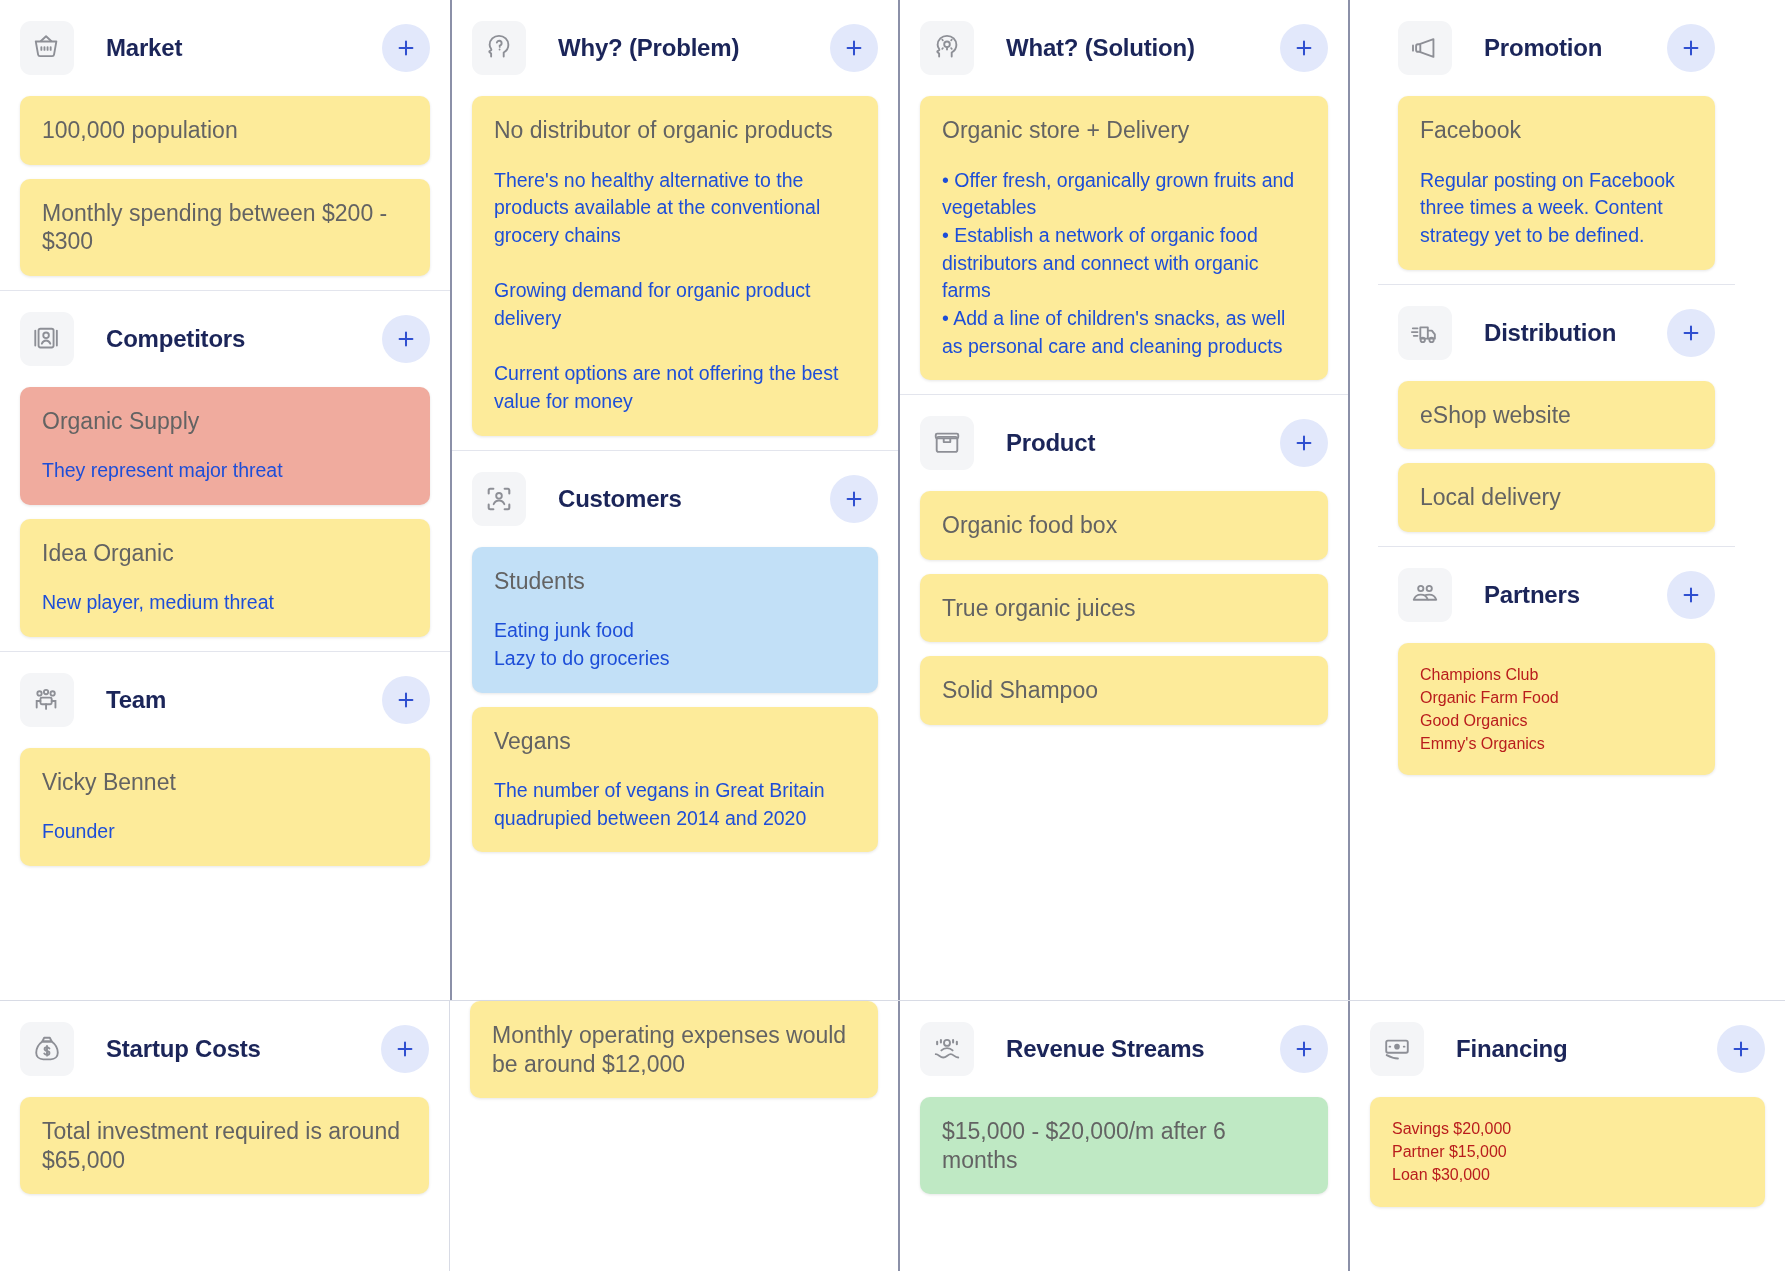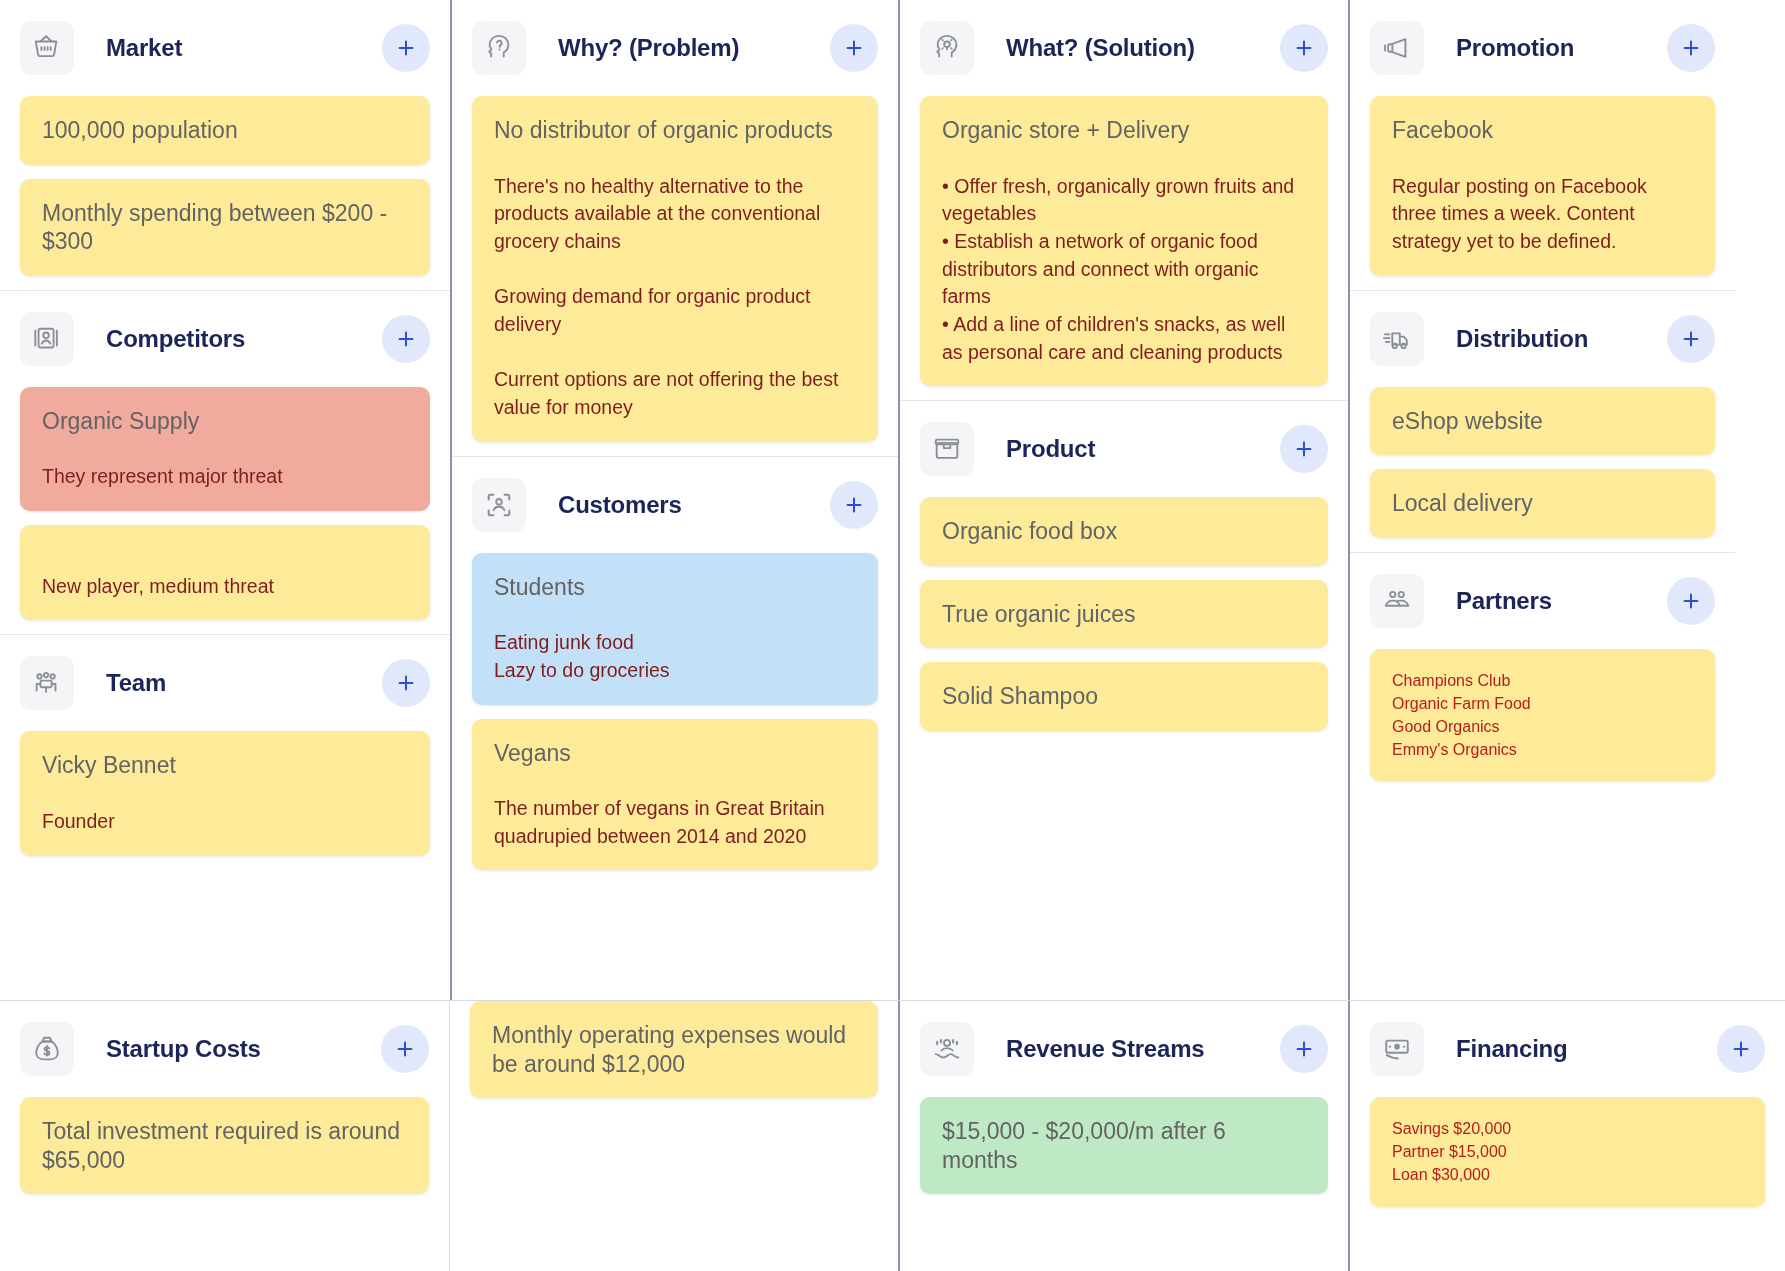--- a/index.html
+++ b/index.html
@@ -30,21 +30,21 @@
 
   .col {
     display: flex;
     flex-direction: column;
     position: relative;
   }
 
   .col-market      { width: 450px; }
   .col-why         { width: 450px; border-left: 2px solid #8b90a8; border-right: 2px solid #8b90a8; }
   .col-what        { width: 450px; border-right: 2px solid #8b90a8; }
-  .col-promotion   { width: 385px; }
+  .col-promotion   { width: 385px; padding-left: 28px; }
 
   
   .bottom-area {
     display: flex;
     width: 100%;
     height: 271px;
     border-top: 1px solid #d8dbe5;
   }
   .bcol { position: relative; }
   .bcol-startup  { width: 450px; border-right: 1px solid #d8dbe5; }
@@ -118,22 +118,22 @@
 
   .note-title {
     font-size: 23px;
     line-height: 1.24;
     color: #636363;
     font-weight: normal;
   }
   .note-body {
     font-size: 19.5px;
     line-height: 1.42;
-    color: #7f1d1d;
-    margin-top: 28px;
+    color: #1d4ed8;
+    margin-top: 22px;
     white-space: pre-line;
   }
   .note-plain {
     font-size: 16px;
     line-height: 1.45;
     color: #b91c1c;
     white-space: pre-line;
   }
 
   .spacer { flex: 1 1 auto; }
@@ -186,20 +186,21 @@
                 <path d="M12 5v14M5 12h14" stroke="#2f4fd0" stroke-width="2.2" stroke-linecap="round"></path>
               </svg>
             </button>
           </div>
           <div class="cards">
             <div class="note red">
               <div class="note-title">Organic Supply</div>
               <div class="note-body">They represent major threat</div>
             </div>
             <div class="note yellow">
+              <div class="note-title">Idea Organic</div>
               <div class="note-body">New player, medium threat</div>
             </div>
           </div>
         </div>
         <div class="section">
           <div class="section-head">
             <span class="sec-icon">
               <svg viewBox="0 0 32 32" aria-hidden="true">
                 <circle cx="8" cy="9" r="2.3" fill="none" stroke="#8d8f96" stroke-width="2"></circle>
                 <circle cx="15" cy="7.5" r="2.3" fill="none" stroke="#8d8f96" stroke-width="2"></circle>

